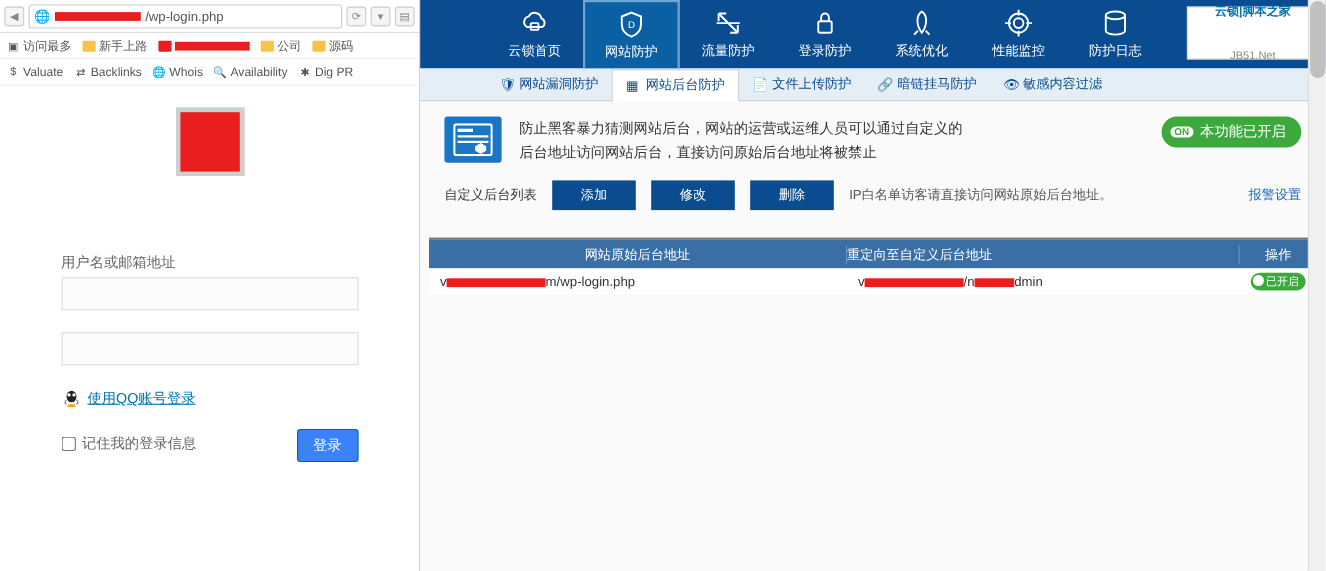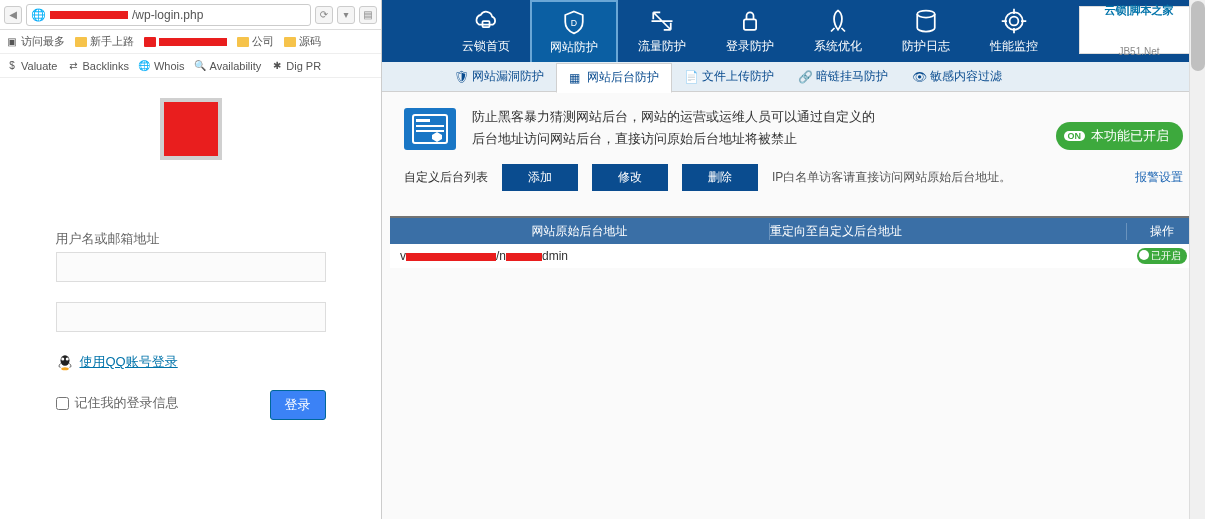--- a/index.html
+++ b/index.html
@@ -36,21 +36,21 @@
 .top-item.active { background:#0b5fa3; border:2px solid #6aa7d6; border-bottom:none; }
 .top-ic { width:28px; height:28px; display:flex; align-items:center; justify-content:center; }
 .top-ic svg { stroke:#fff; fill:none; stroke-width:2; }
 .brand-box { position:absolute; right:6px; top:6px; width:120px; height:48px; background:#fff; border:1px solid #ddd; display:flex; flex-direction:column; align-items:center; justify-content:center; font-size:11px;gap:28px; }
 .brand-box .ln1 { color:#0073aa; font-weight:bold; }
 .brand-box .ln2 { color:#888; font-size:10px; }
 .sub-tabs { height:30px; background:#e5eef5; display:flex; align-items:center; padding-left:60px; border-bottom:1px solid #d0d0d0; }
 .sub-tab { padding:0 12px; height:30px; display:flex; align-items:center; gap:4px; font-size:12px; color:#0a4c8f; cursor:pointer; }
 .sub-tab.active { background:#fff; border:1px solid #d0d0d0; border-bottom:1px solid #fff; position:relative; top:1px; }
 .sub-ic { width:14px; height:14px; display:inline-flex; }
-.desc-row { display:flex; align-items:flex-end; padding:14px 22px 10px; gap:16px; }
+.desc-row { display:flex; align-items:flex-start; padding:14px 22px 10px; gap:16px; }
 .desc-ic { width:52px; height:42px; background:#1976c5; border-radius:3px; display:flex; align-items:center; justify-content:center; }
 .desc-text { flex:1; font-size:13px; color:#333; line-height:1.7; }
 .feature-badge { background:#3da93d; color:#fff; border-radius:14px; padding:5px 14px 5px 8px; font-size:13px; display:flex; align-items:center; gap:6px; }
 .on-dot { background:#fff; color:#3da93d; border-radius:8px; padding:0 4px; font-size:9px; font-weight:bold; }
 .action-row { display:flex; align-items:center; gap:14px; padding:4px 22px 12px; font-size:12px; color:#555; }
 .action-row .lbl { color:#333; }
 .act-btn { background:#0a4c8f; color:#fff; border:none; padding:5px 26px; font-size:12px; cursor:pointer; }
 .alarm-link { color:#1e66b3; margin-left:auto; cursor:pointer; }
 .tbl { margin:13px 8px; border-top:2px solid #737373; }
 .tbl-head { display:flex; background:#3a6fa6; color:#fff; font-size:12px; height:26px; align-items:center; }
@@ -192,35 +192,35 @@
       <span class="top-ic">
           <svg viewBox="0 0 32 32">
             <path d="M16 4c6 4 6 14 0 22-6-8-6-18 0-22zm-4 20l-4 4m12-4l4 4"></path>
           </svg>
         </span>
       <span>系统优化</span>
     </div>
     <div class="top-item">
       <span class="top-ic">
           <svg viewBox="0 0 32 32">
-            <ellipse cx="16" cy="8" rx="10" ry="4"></ellipse>
-            <path d="M6 8v16c0 2 4 4 10 4s10-2 10-4V8"></path>
-          </svg>
-        </span>
-      <span>防护日志</span>
-    </div>
-    <div class="top-item">
-      <span class="top-ic">
-          <svg viewBox="0 0 32 32">
             <circle cx="16" cy="16" r="10"></circle>
             <circle cx="16" cy="16" r="5"></circle>
             <path d="M16 2v6m0 16v6M2 16h6m16 0h6"></path>
           </svg>
         </span>
       <span>性能监控</span>
+    </div>
+    <div class="top-item">
+      <span class="top-ic">
+          <svg viewBox="0 0 32 32">
+            <ellipse cx="16" cy="8" rx="10" ry="4"></ellipse>
+            <path d="M6 8v16c0 2 4 4 10 4s10-2 10-4V8"></path>
+          </svg>
+        </span>
+      <span>防护日志</span>
     </div>
     <div class="brand-box">
       <span class="ln1">云锁|脚本之家</span>
       <span class="ln2">JB51.Net</span>
     </div>
   </div>
 
   <div class="sub-tabs">
     <div class="sub-tab">
         <span class="sub-ic">🛡</span>
@@ -273,20 +273,21 @@
     <span class="alarm-link">报警设置</span>
   </div>
 
   <div class="tbl">
     <div class="tbl-head">
       <div class="col1">网站原始后台地址</div>
       <div class="col2">重定向至自定义后台地址</div>
       <div class="col3">操作</div>
     </div>
     <div class="tbl-row">
+      <div class="col1">v<span class="redbar-sm" style="width:90px"></span><span>m/wp-login.php</span></div>
       <div class="col2">v<span class="redbar-sm" style="width:90px"></span><span>/n</span><span class="redbar-sm" style="width:36px"></span><span>dmin</span></div>
       <div class="col3"><span class="toggle-on">已开启</span></div>
     </div>
   </div>
 
   <div class="right-scroll">
       <div class="thumb"></div>
     </div>
 </div>
 

